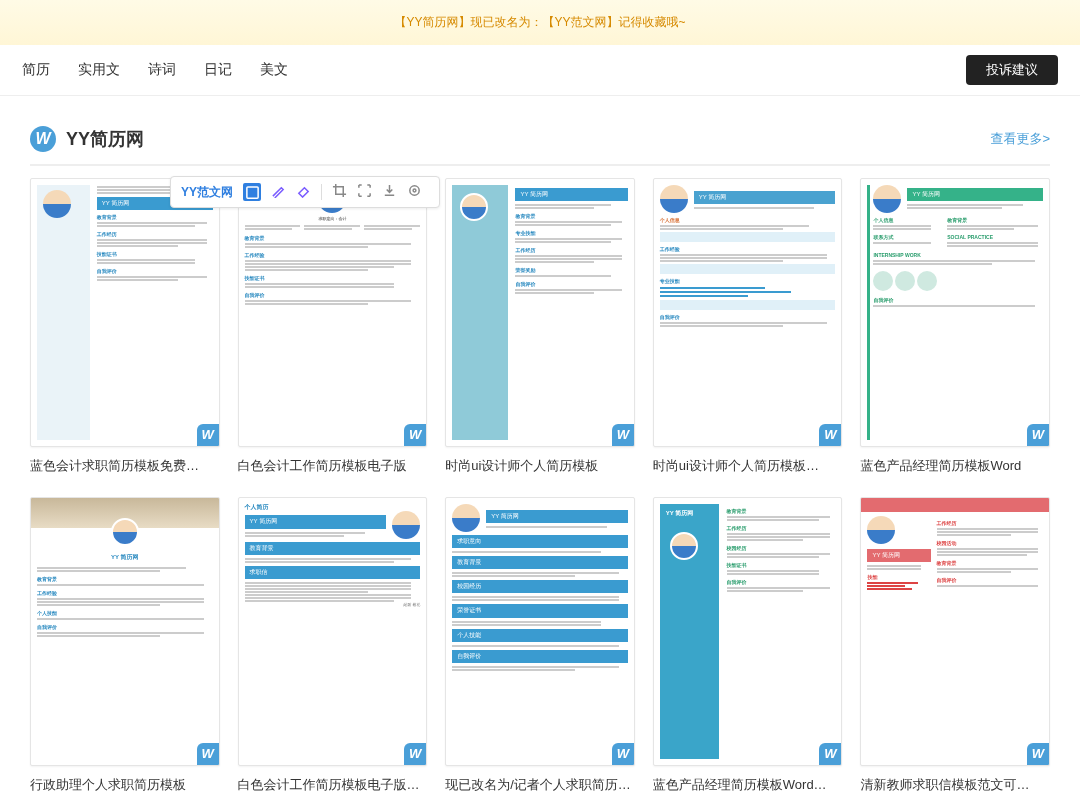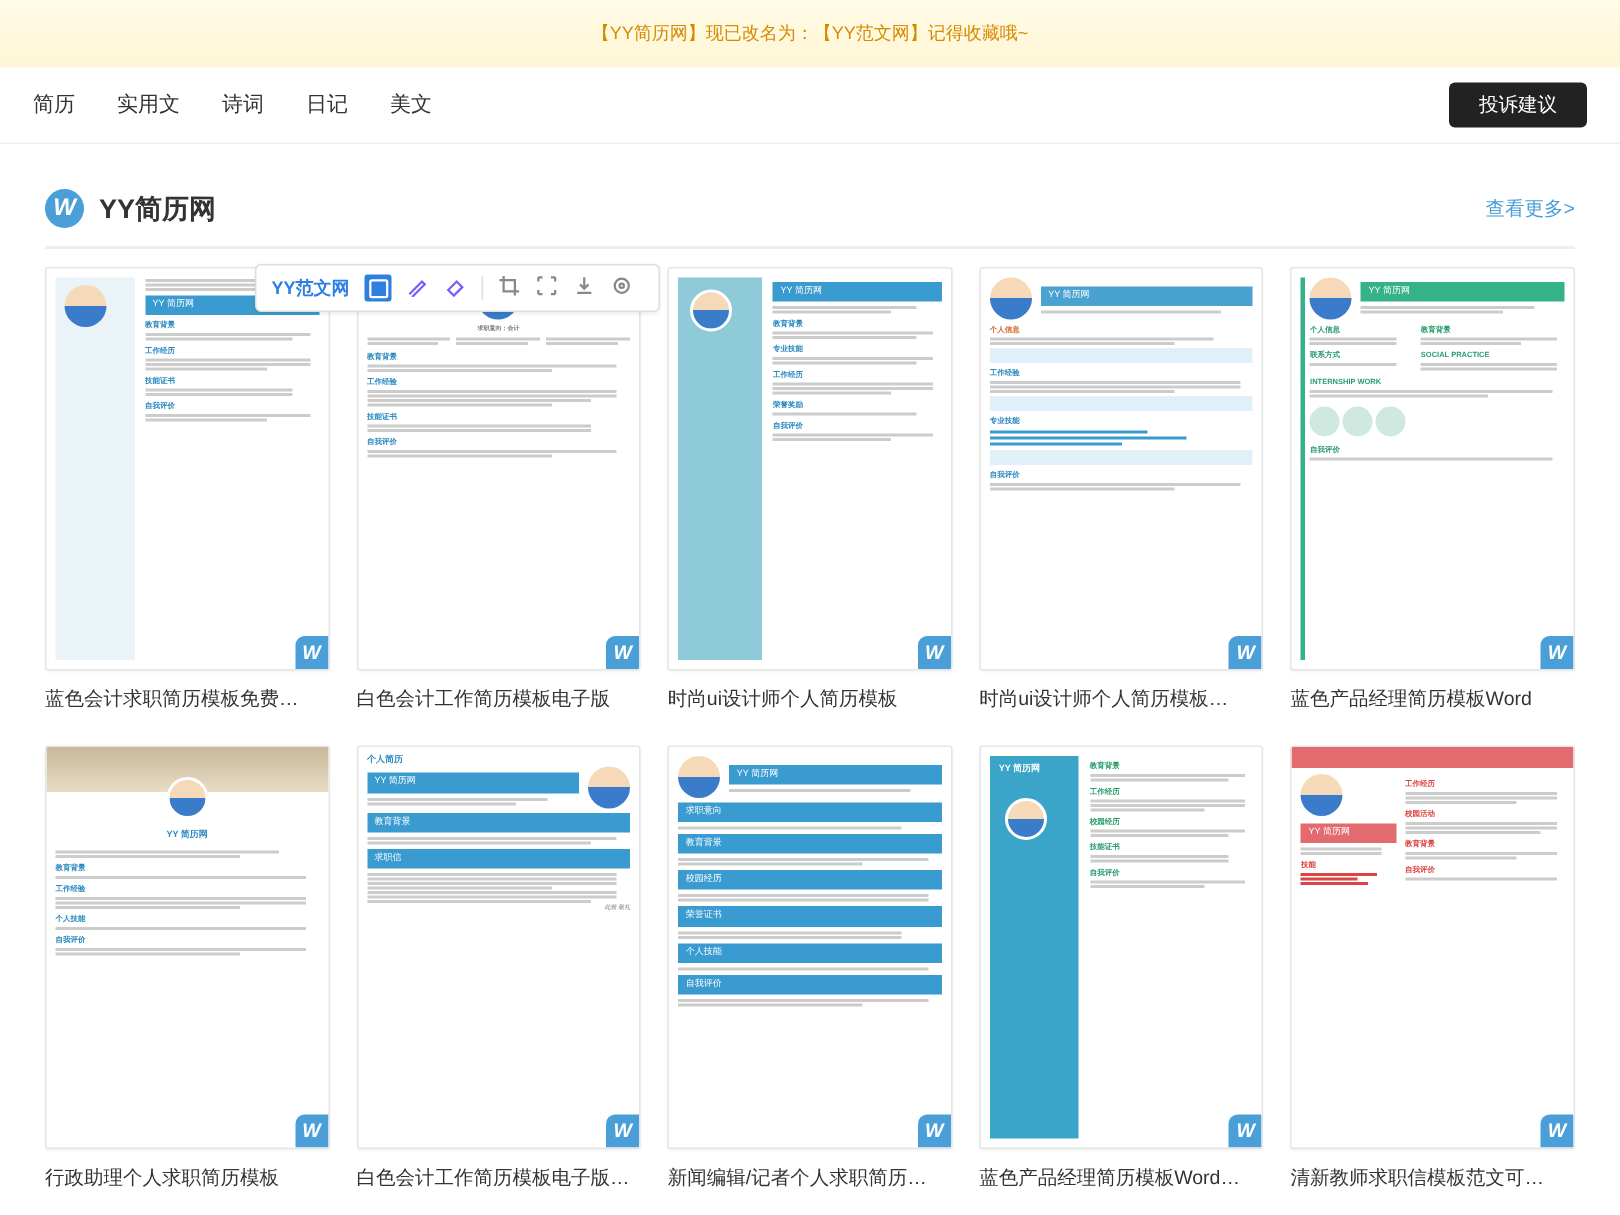--- a/index.html
+++ b/index.html
@@ -355,21 +355,21 @@
             <div class="line s"></div>
             <div class="line s"></div>
           <div class="brand-bar">个人技能</div>
             <div class="line l"></div>
           <div class="brand-bar">自我评价</div>
             <div class="line l"></div>
             <div class="line m"></div>
         </div>
         <div class="badge-w">W</div>
       </div>
-      <div class="card-title">新闻编辑/记者个人求职简历…</div>
+      <div class="card-title">现已改名为/记者个人求职简历…</div>
     </div>
 
     <div class="card">
       <div class="thumb">
         <div class="rs">
           <div class="teal-side" style="background:#3aa5c9;width:34%"></div>
           <span class="avatar" style="position:absolute;left:10px;top:28px;border:2px solid #fff"></span>
           <div style="position:absolute;left:6px;top:6px;color:#fff;font-size:6px;font-weight:bold">YY 简历网</div>
           <div style="margin-left:38%">
             <div class="lbl grn">教育背景</div>

